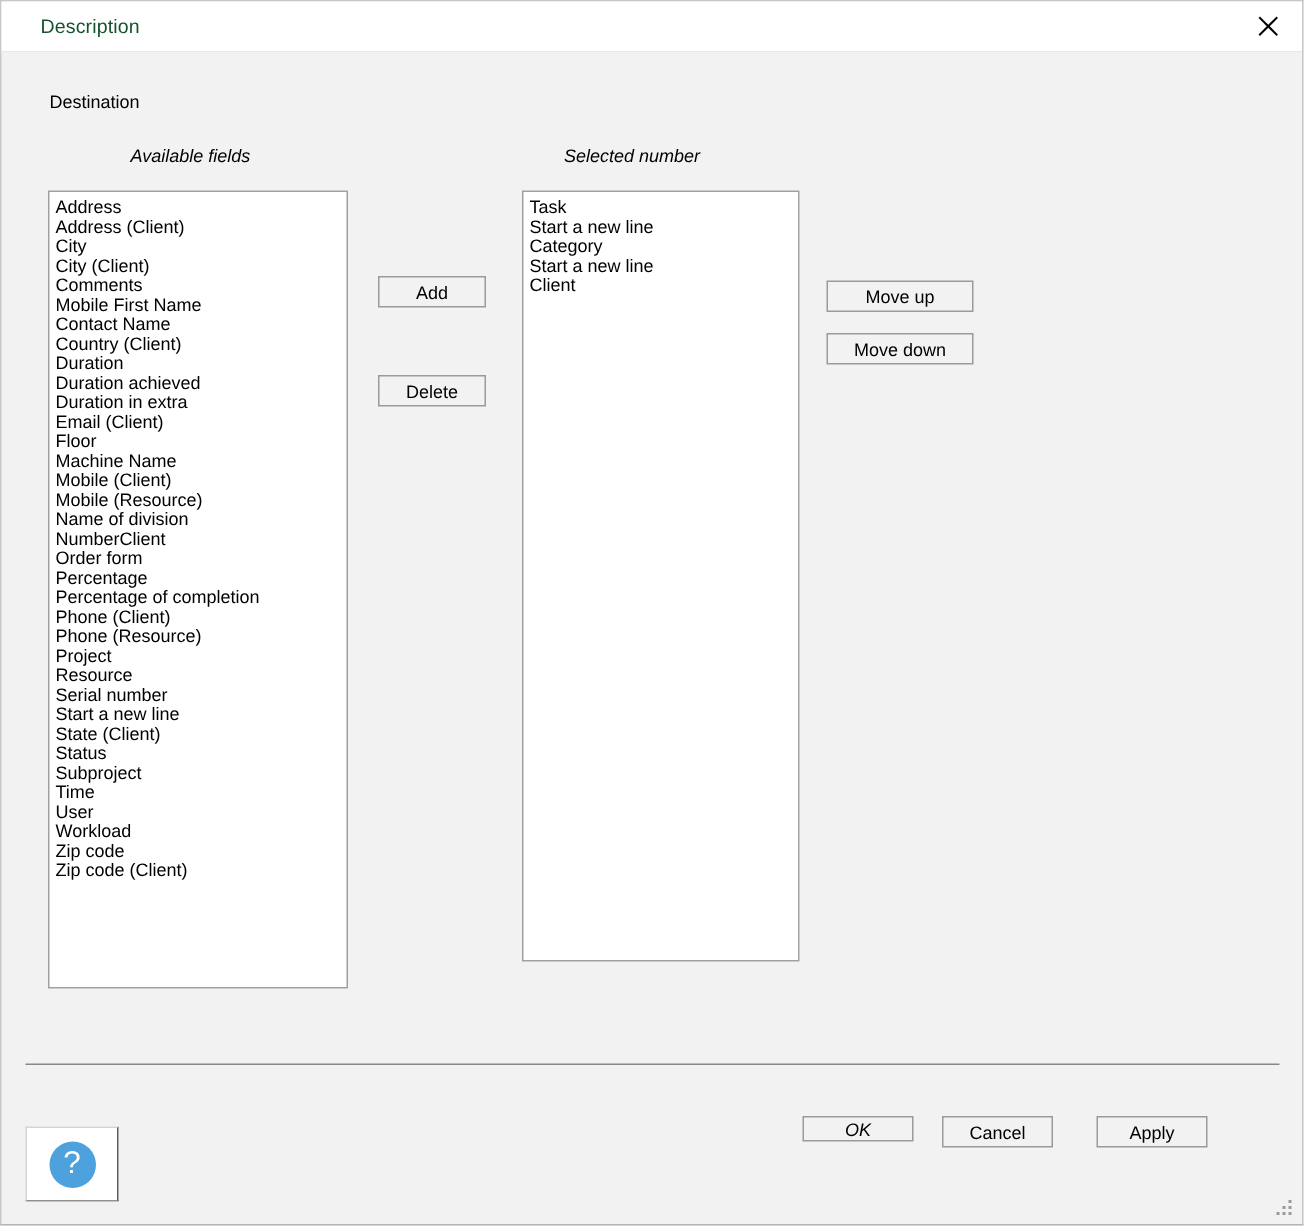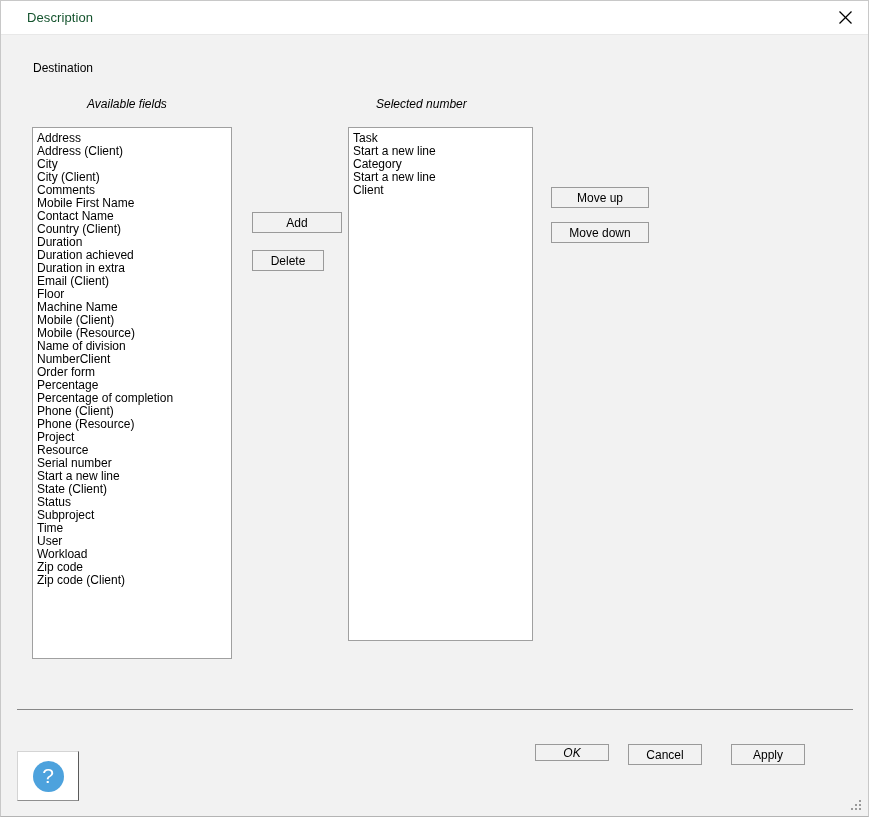--- a/index.html
+++ b/index.html
@@ -154,21 +154,21 @@
     border: 1px solid #9a9a9a;
     font-size: 12px;
     color: #000000;
     display: flex;
     align-items: center;
     justify-content: center;
     cursor: default;
     font-family: "Liberation Sans", sans-serif;
     padding: 0;
   }
-  .btn-add      { left: 251px; top: 183px; width: 90px; height: 21px; margin-top: 28px; }
+  .btn-add      { left: 251px; top: 183px; width: 72px; height: 21px; }
   .btn-delete   { left: 251px; top: 217px; width: 72px; height: 21px; margin-top: 32px; }
   .btn-moveup   { left: 550px; top: 186px; width: 98px; height: 21px; }
   .btn-movedown { left: 550px; top: 221px; width: 98px; height: 21px; }
 
   
   .separator {
     position: absolute;
     left: 16px;
     top: 708px;
     width: 836px;

